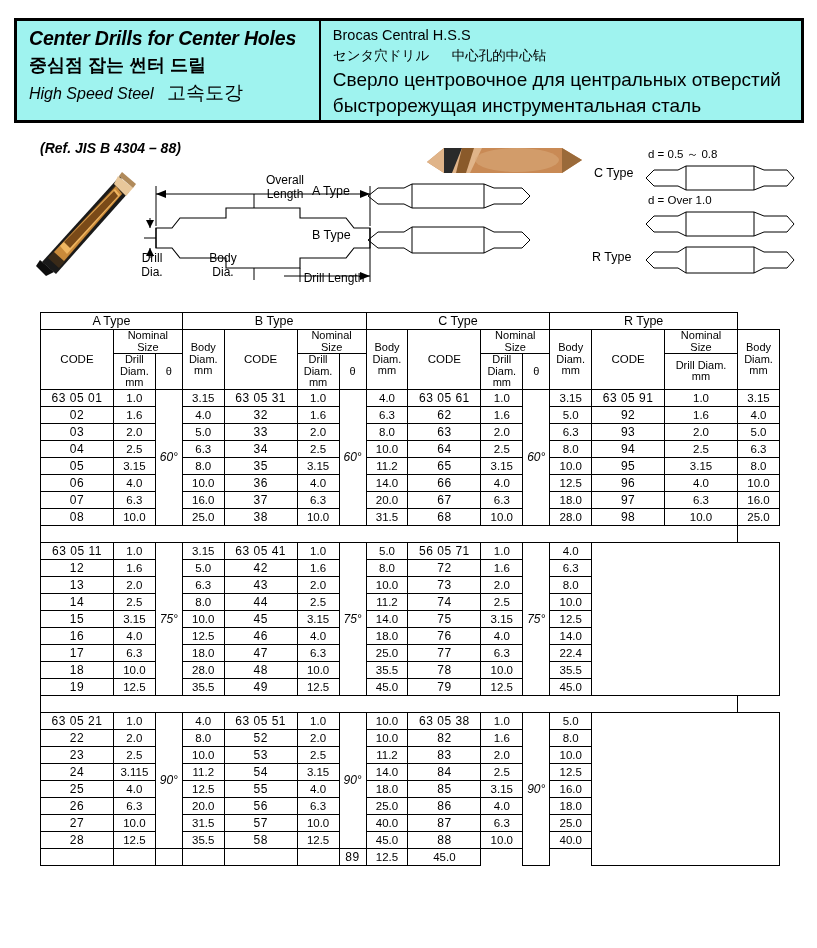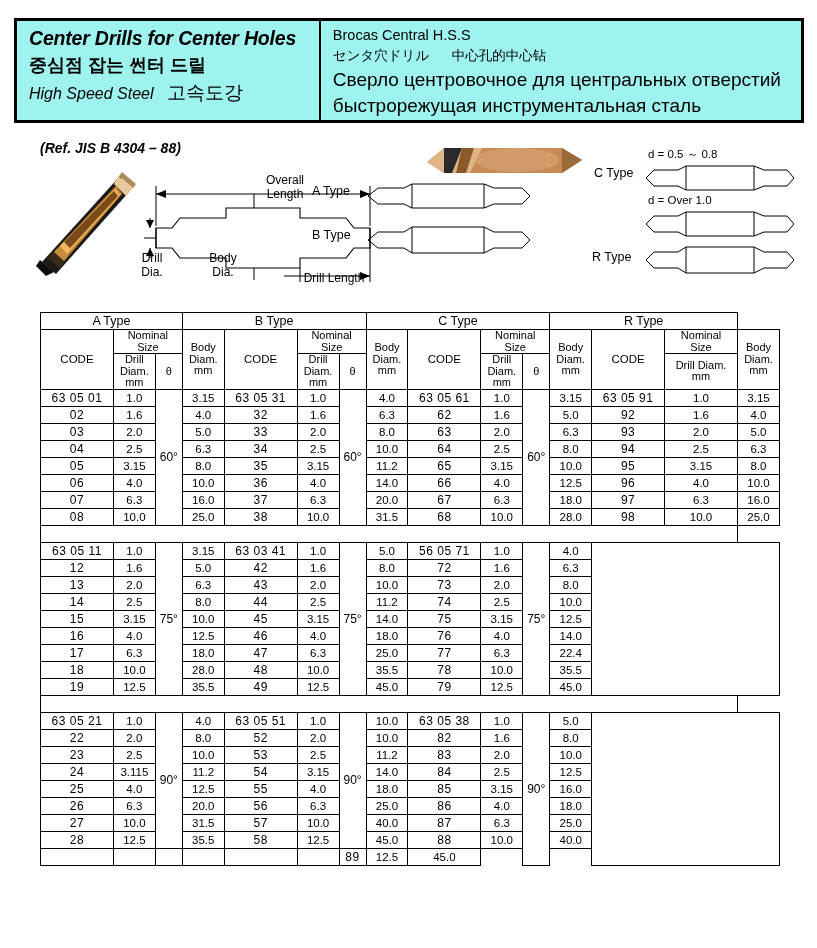--- a/index.html
+++ b/index.html
@@ -103,21 +103,21 @@
     font-weight: normal;
     height: 17px;
   }
   .grp-hdr { font-weight: bold; font-size: 12.5px; height: 20px; }
   .sub-hdr { font-size: 11px; line-height: 1.05; }
   .code-cell { font-weight: bold; font-size: 12px; letter-spacing: 0.5px; }
   .num { font-size: 11.5px; }
   .l { text-align: left; padding-left: 10px; }
   .blank { border: none; }
   .sep-row td { height: 9px; border: none; }
-  .angle { font-size: 12px; }
+  .angle { font-size: 12px; font-style: italic; }
 
   .hdr-cell { font-size: 11.5px; }
 </style>
 </head>
 <body>
 
 <div class="page">
 
   <div class="header">
     <div class="header-left">
@@ -456,21 +456,21 @@
             <td class="num l">25.0</td>
           </tr>
           <tr class="sep-row">
             <td colspan="14"></td>
           </tr>
           <tr>
             <td class="code-cell l">63 05 11</td>
             <td class="num l">1.0</td>
             <td class="angle" rowspan="9">75°</td>
             <td class="num l">3.15</td>
-            <td class="code-cell l">63 03 41</td>
+            <td class="code-cell l">63 05 41</td>
             <td class="num l">1.0</td>
             <td class="angle" rowspan="9">75°</td>
             <td class="num l">5.0</td>
             <td class="code-cell l">56 05 71</td>
             <td class="num l">1.0</td>
             <td class="angle" rowspan="9">75°</td>
             <td class="num l">4.0</td>
             <td class="blank" rowspan="9" colspan="3"></td>
           </tr>
           <tr>

